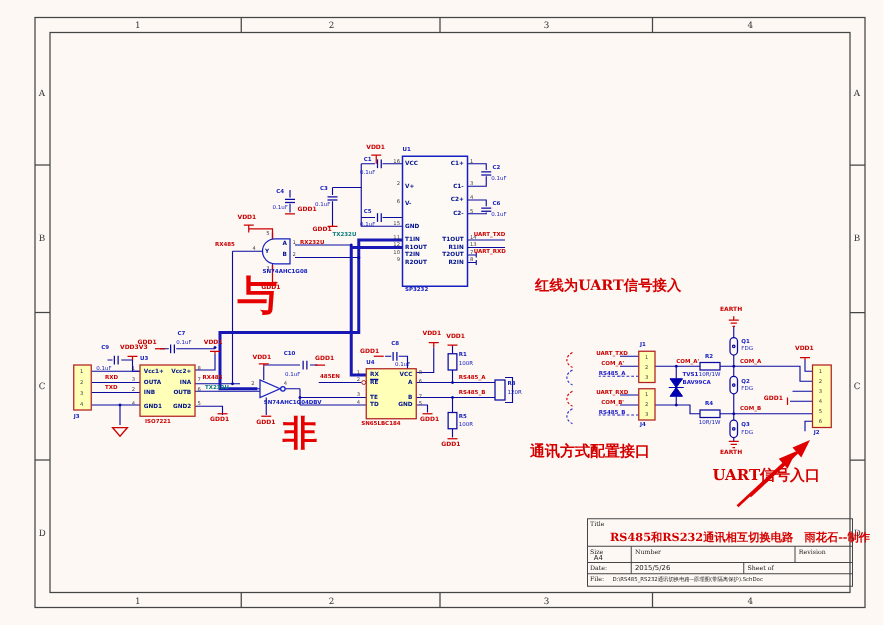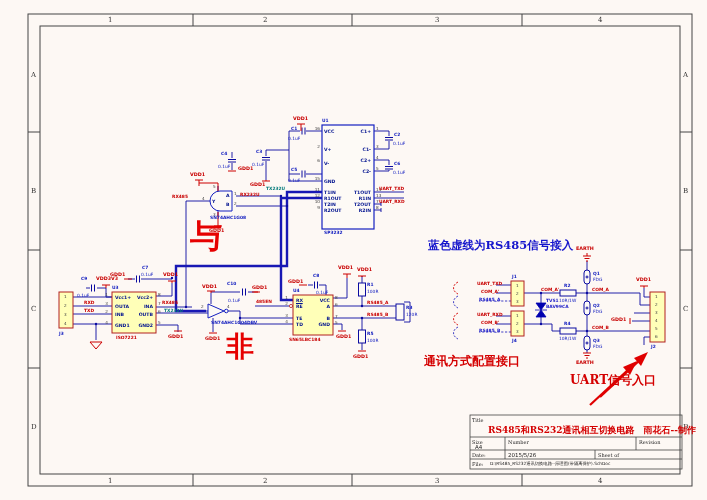--- a/index.html
+++ b/index.html
@@ -420,21 +420,21 @@
 <span class="t pwr" style="left:357px;top:267px;">VDD1</span>
 <span class="t ref" style="left:367px;top:282px;">R1</span>
 <span class="t val" style="left:367px;top:289px;">100R</span>
 <span class="t ref" style="left:367px;top:331px;">R5</span>
 <span class="t val" style="left:367px;top:338px;">100R</span>
 <span class="t ref" style="left:406px;top:305px;">R3</span>
 <span class="t val" style="left:406px;top:312px;">120R</span>
 <span class="t pwr" style="left:336px;top:334px;">GDD1</span>
 <span class="t pwr" style="left:353px;top:354px;">GDD1</span>
 
-<span class="t cjk-note-b" style="left:428px;top:238px;">蓝色虚线为RS485信号接入</span>
+<span class="t cjk-note-r" style="left:428px;top:221px;">红线为UART信号接入</span>
 <span class="t cjk-label" style="left:570px;top:372px;">UART信号入口</span>
 <span class="t cjk-label" style="left:424px;top:353px;">通讯方式配置接口</span>
 
 <span class="t ref" style="left:512px;top:274px;">J1</span>
 <span class="t num" style="left:516px;top:283px;">1</span>
 <span class="t num" style="left:516px;top:291px;">2</span>
 <span class="t num" style="left:516px;top:299px;">3</span>
 <span class="t ref" style="left:512px;top:338px;">J4</span>
 <span class="t num" style="left:516px;top:313px;">1</span>
 <span class="t num" style="left:516px;top:321px;">2</span>

